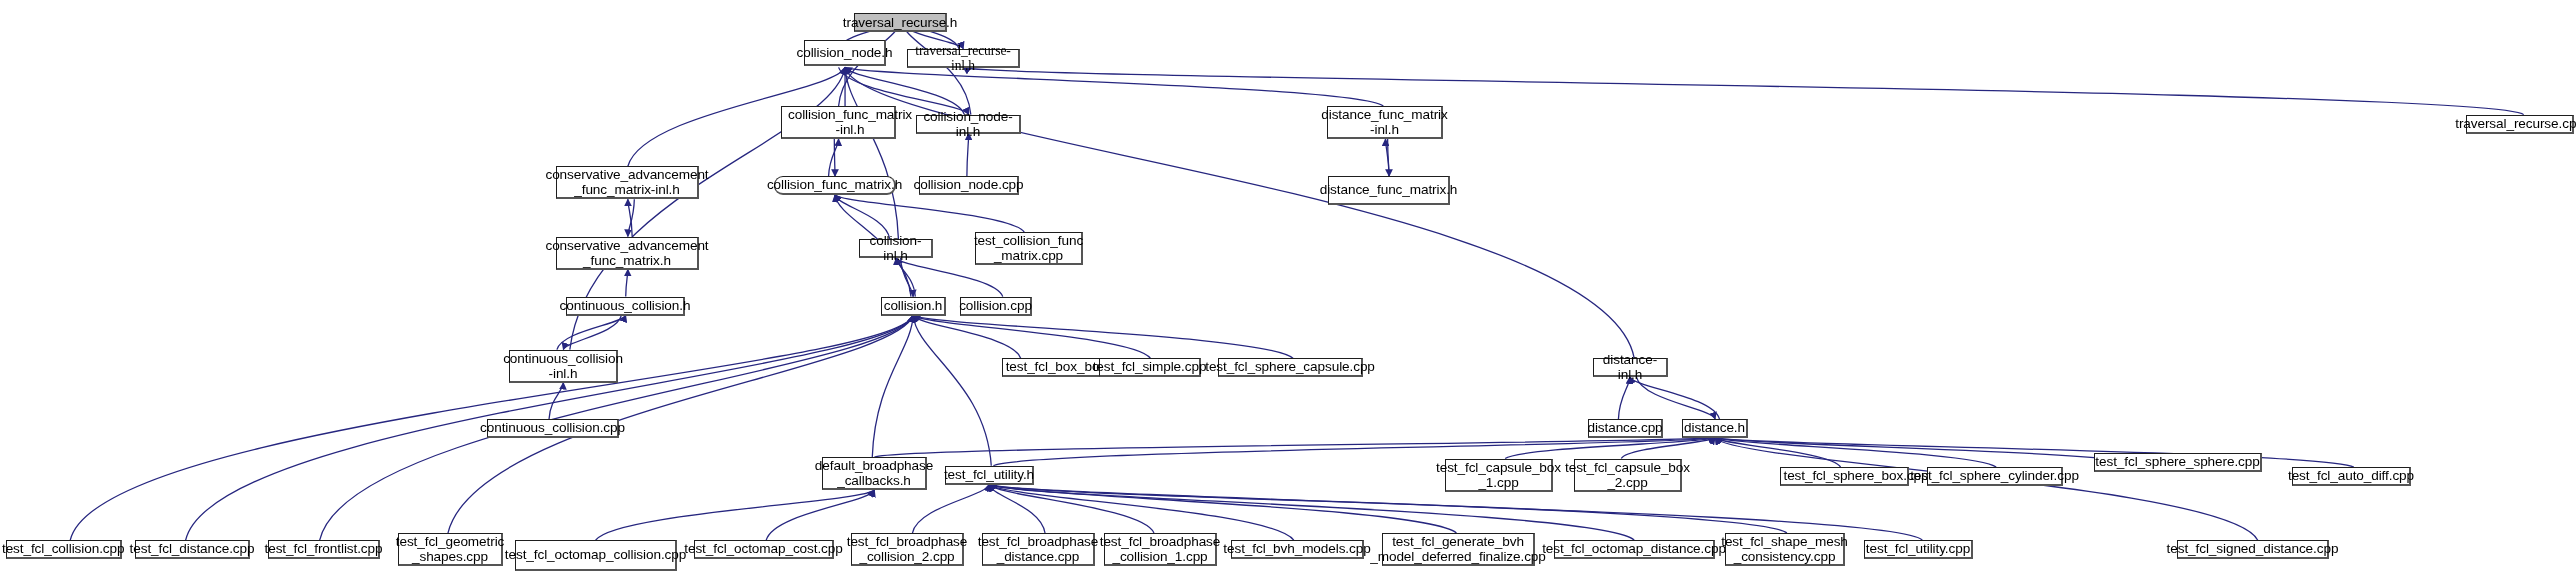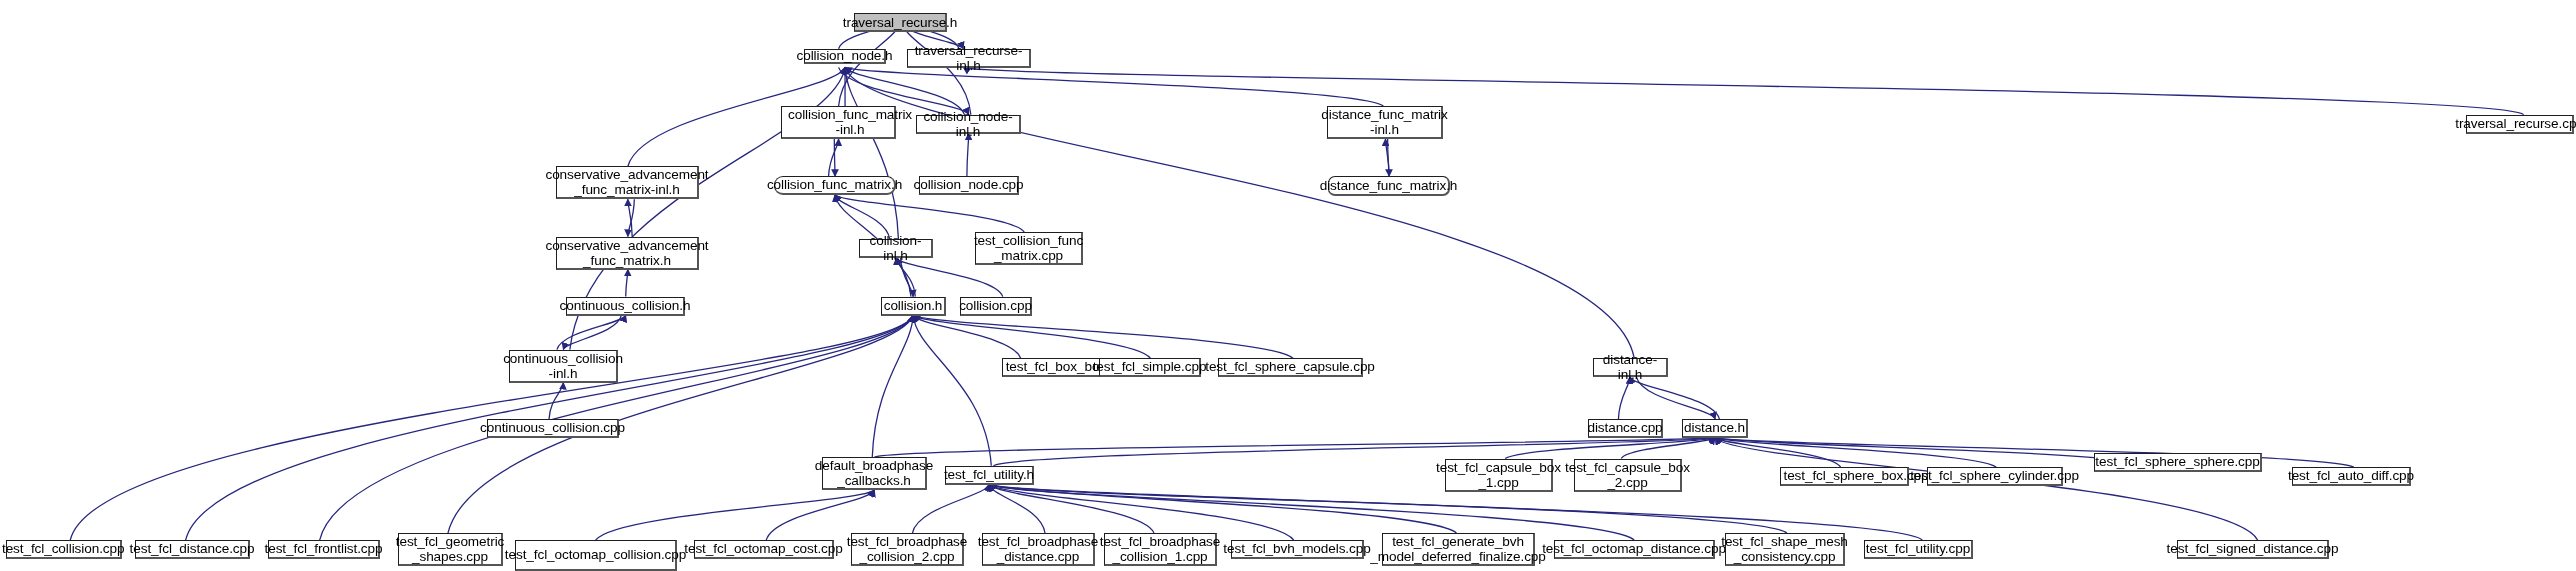--- a/index.html
+++ b/index.html
@@ -84,33 +84,33 @@
         <path d="M 1610 744 C 1593.9 706.6, 1389.66 693, 1380 676" fill="none" stroke="#26267f" stroke-width="1.8" marker-end="url(#arrow)"></path>
         <path d="M 1805 754 C 1775.25 711.1, 1397.85 695.5, 1380 676" fill="none" stroke="#26267f" stroke-width="1.8" marker-end="url(#arrow)"></path>
         <path d="M 2032 744 C 1992 706.6, 1404 693, 1380 676" fill="none" stroke="#26267f" stroke-width="1.8" marker-end="url(#arrow)"></path>
         <path d="M 2280 754 C 2240 711.1, 1404 695.5, 1380 676" fill="none" stroke="#26267f" stroke-width="1.8" marker-end="url(#arrow)"></path>
         <path d="M 2493 744 C 2453 706.6, 1404 693, 1380 676" fill="none" stroke="#26267f" stroke-width="1.8" marker-end="url(#arrow)"></path>
         <path d="M 2682 754 C 2642 711.1, 1404 695.5, 1380 676" fill="none" stroke="#26267f" stroke-width="1.8" marker-end="url(#arrow)"></path>
       </g>
   </svg>
   <div id="node-layer">
       <div class="node root" style="left: 854px; top: 1.4px; width: 93px; height: 18.6px; margin-top: 12px;"><span>traversal_recurse.h</span></div>
-      <div class="node" style="left: 804px; top: 49px; width: 82px; height: 15px;"><span>collision_node.h</span></div>
-      <div class="node" style="left: 907px; top: 49px; width: 124px; height: 18.6px;"><span>traversal_recurse-inl.h</span></div>
+      <div class="node" style="left: 804px; top: 40px; width: 82px; height: 26px;"><span>collision_node.h</span></div>
+      <div class="node" style="left: 907px; top: 49px; width: 113px; height: 18.6px; font-family: Liberation Serif, serif;"><span>traversal_recurse-inl.h</span></div>
       <div class="node" style="left: 2466px; top: 115px; width: 108px; height: 18.6px;"><span>traversal_recurse.cpp</span></div>
       <div class="node" style="left: 781px; top: 106px; width: 115px; height: 33px; padding-left: 24px;"><span>collision_func_matrix
 -inl.h</span></div>
       <div class="node" style="left: 916px; top: 115px; width: 105px; height: 18.6px;"><span>collision_node-inl.h</span></div>
       <div class="node" style="left: 1327px; top: 106px; width: 116px; height: 33px;"><span>distance_func_matrix
 -inl.h</span></div>
       <div class="node" style="left: 556px; top: 166px; width: 143px; height: 33px;"><span>conservative_advancement
 _func_matrix-inl.h</span></div>
       <div class="node" style="left: 774px; top: 176px; width: 122px; height: 18.6px; border-radius: 9px;"><span>collision_func_matrix.h</span></div>
       <div class="node" style="left: 919px; top: 176px; width: 100px; height: 18.6px;"><span>collision_node.cpp</span></div>
-      <div class="node" style="left: 1328px; top: 176px; width: 122px; height: 20px; border-radius: 7px;"><span>distance_func_matrix.h</span></div>
+      <div class="node" style="left: 1328px; top: 176px; width: 122px; height: 29px;"><span>distance_func_matrix.h</span></div>
       <div class="node" style="left: 556px; top: 237px; width: 143px; height: 33px;"><span>conservative_advancement
 _func_matrix.h</span></div>
       <div class="node" style="left: 859px; top: 239px; width: 74px; height: 18.6px;"><span>collision-inl.h</span></div>
       <div class="node" style="left: 975px; top: 232px; width: 108px; height: 33px;"><span>test_collision_func
 _matrix.cpp</span></div>
       <div class="node" style="left: 566px; top: 297px; width: 119px; height: 18.6px;"><span>continuous_collision.h</span></div>
       <div class="node" style="left: 881px; top: 297px; width: 65px; height: 18.6px;"><span>collision.h</span></div>
       <div class="node" style="left: 960px; top: 297px; width: 72px; height: 18.6px;"><span>collision.cpp</span></div>
       <div class="node" style="left: 509px; top: 350px; width: 109px; height: 33px;"><span>continuous_collision
 -inl.h</span></div>

